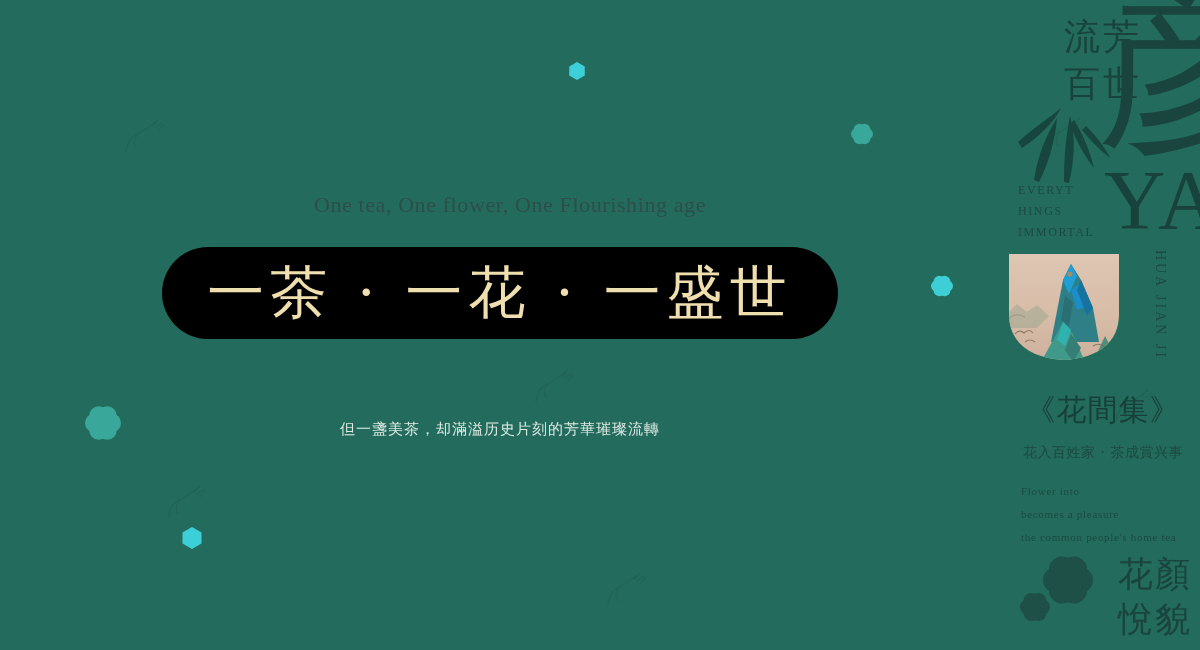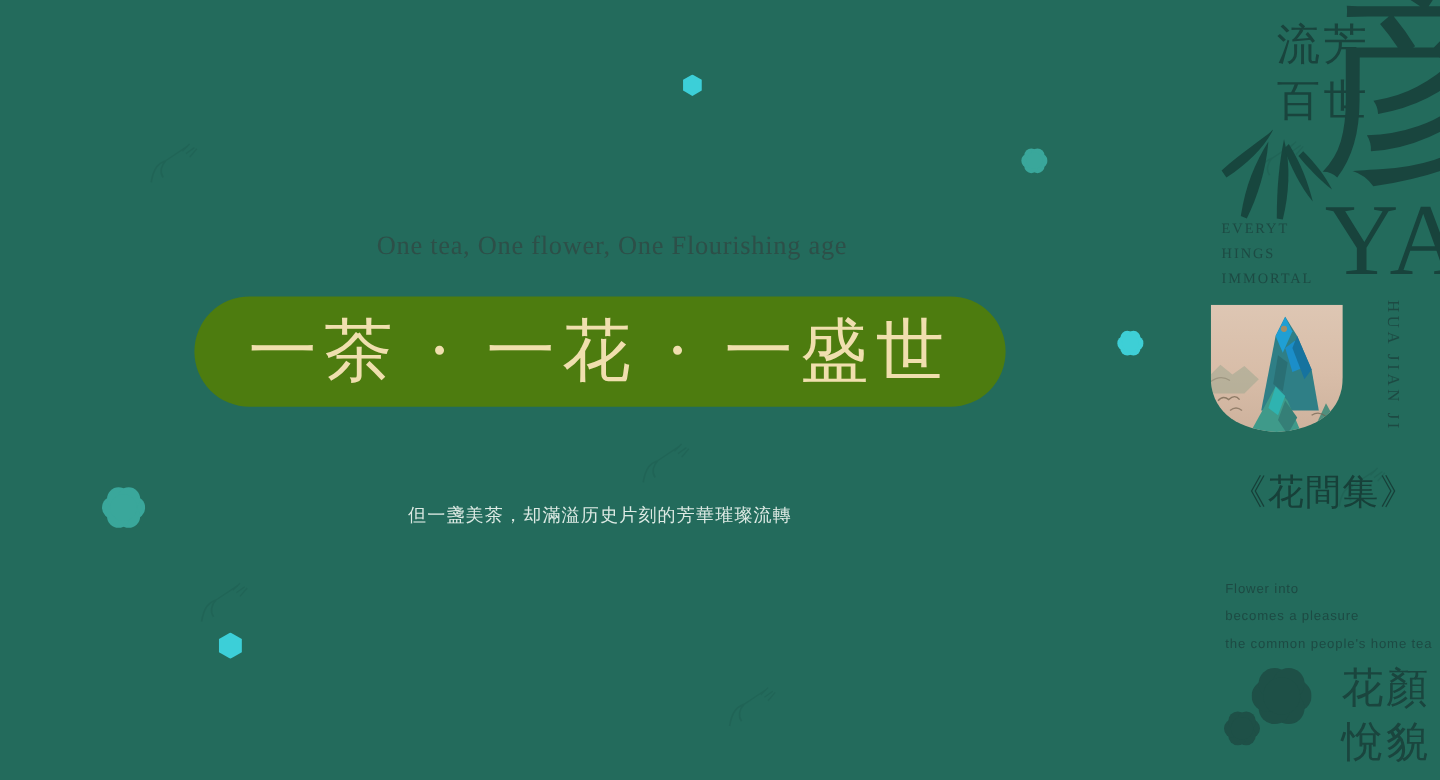--- a/index.html
+++ b/index.html
@@ -50,21 +50,21 @@
     margin-left: 10px;
   }
 
   .title-pill {
     position: absolute;
     left: 162px;
     top: 247px;
     width: 676px;
     height: 92px;
     border-radius: 46px;
-    background: #4d7c0f;
+    background: #000000;
   }
   .title-text {
     position: absolute;
     left: 0;
     top: 0;
     width: 676px;
     height: 92px;
     display: flex;
     align-items: center;
     justify-content: center;
@@ -191,21 +191,21 @@
   }
 
   .book-eng {
     position: absolute;
     left: 21px;
     top: 480px;
     font-size: 11px;
     line-height: 23px;
     letter-spacing: 0.7px;
     color: #1d4a43;
-    font-family: Liberation Sans, sans-serif;
+    font-family: Liberation Serif, serif;
     white-space: nowrap;
   }
 
   .seal-cn {
     position: absolute;
     left: 98px;
     top: 552px;
     font-size: 35px;
     line-height: 45px;
     letter-spacing: 2px;
@@ -345,20 +345,21 @@
           <circle cx="63" cy="24" r="2.6" fill="#b98a52" opacity="0.85"></circle>
           <path d="M86 96 q6 -4 12 1" stroke="#6f6350" stroke-width="1.1" fill="none" opacity="0.7"></path>
         </g>
       </svg>
     </div>
 
     <div class="vert-latin">HUA JIAN JI</div>
 
     <div class="book-title">《花間集》</div>
 
+    <div class="book-sub">花入百姓家 · 茶成賞兴事</div>
 
     <div class="book-eng">
       <div>Flower into</div>
       <div>becomes a pleasure</div>
       <div>the common people's home tea</div>
     </div>
 
     <div class="seal-cn">
       <div>花顏</div>
       <div>悅貌</div>

